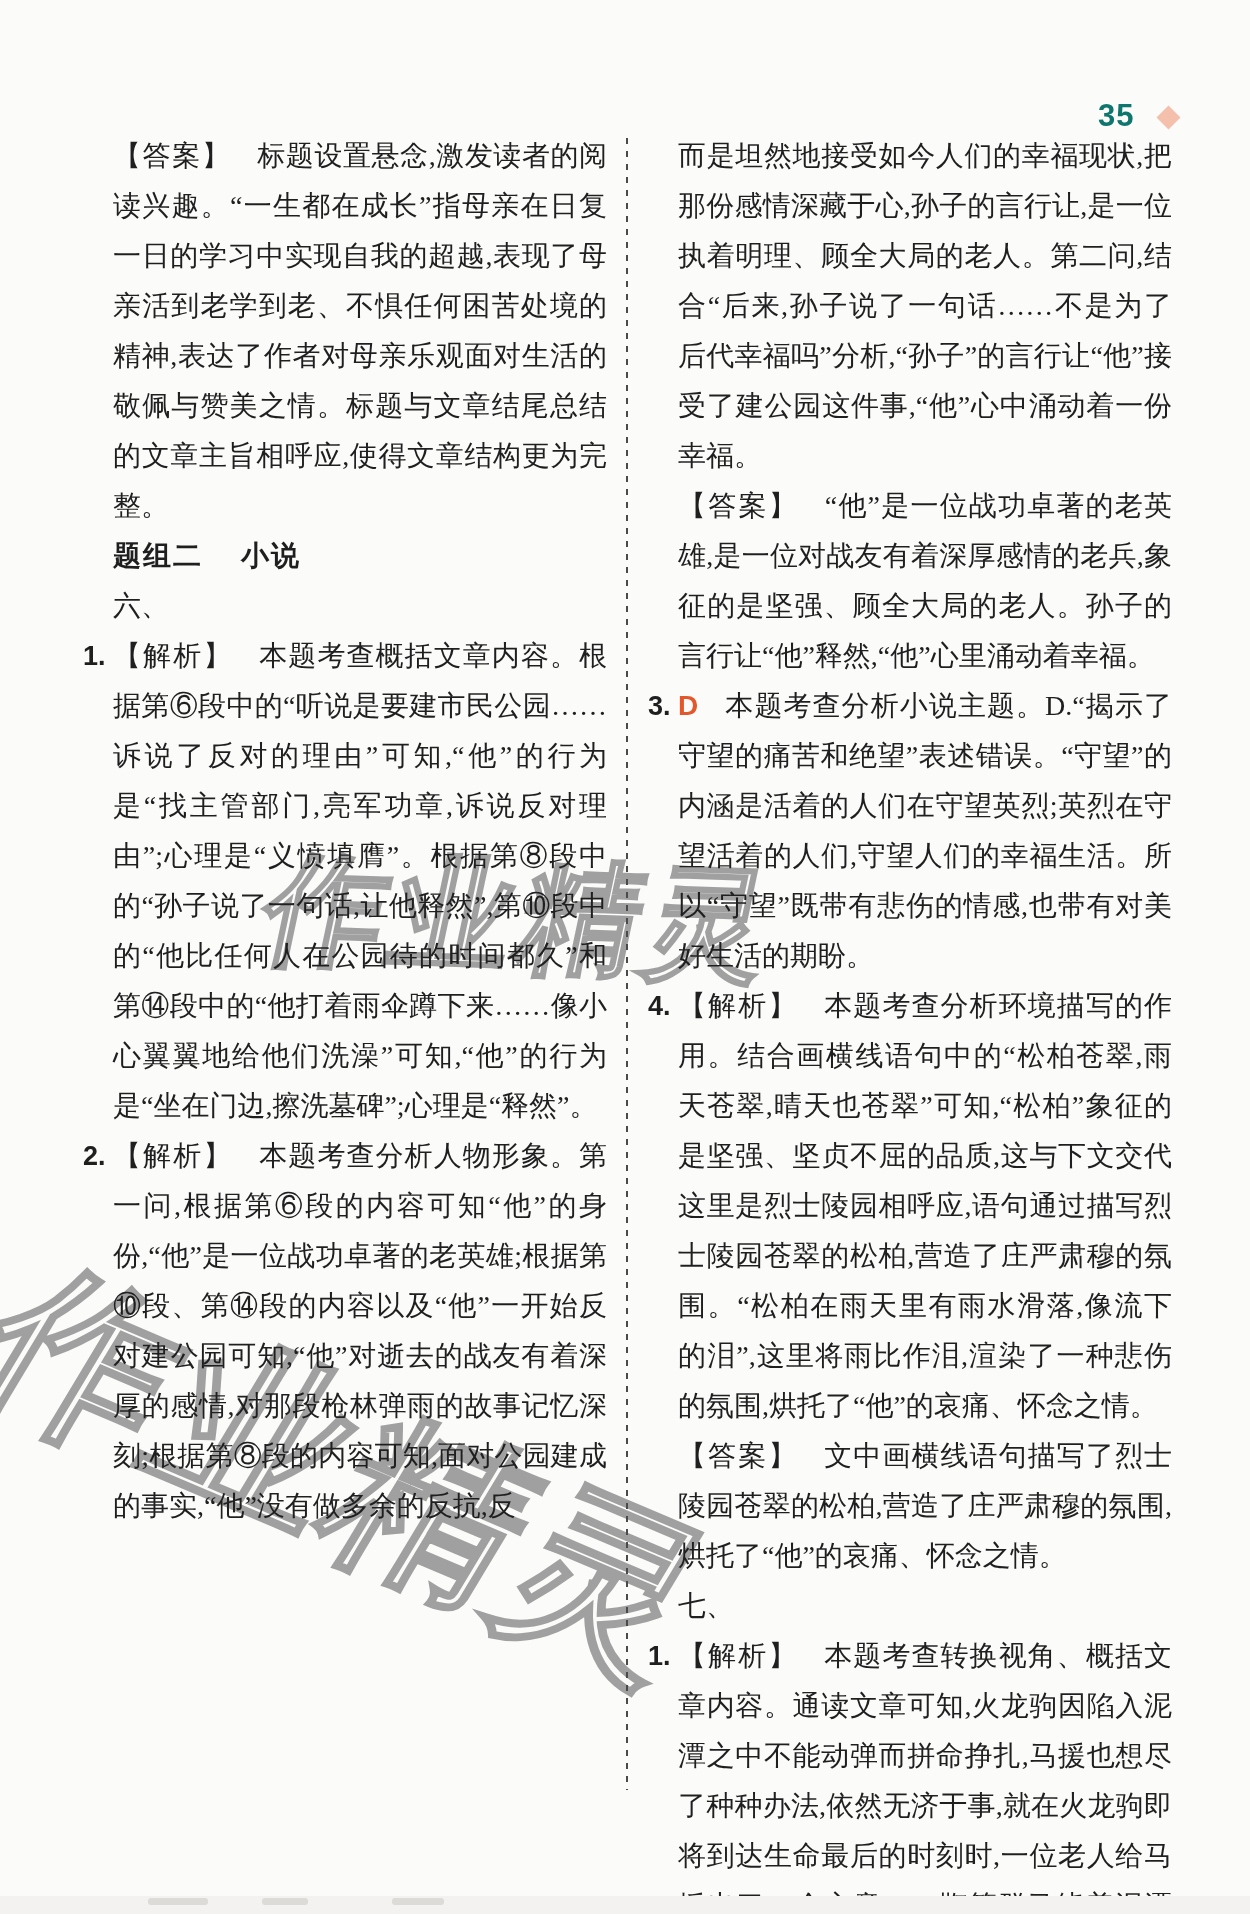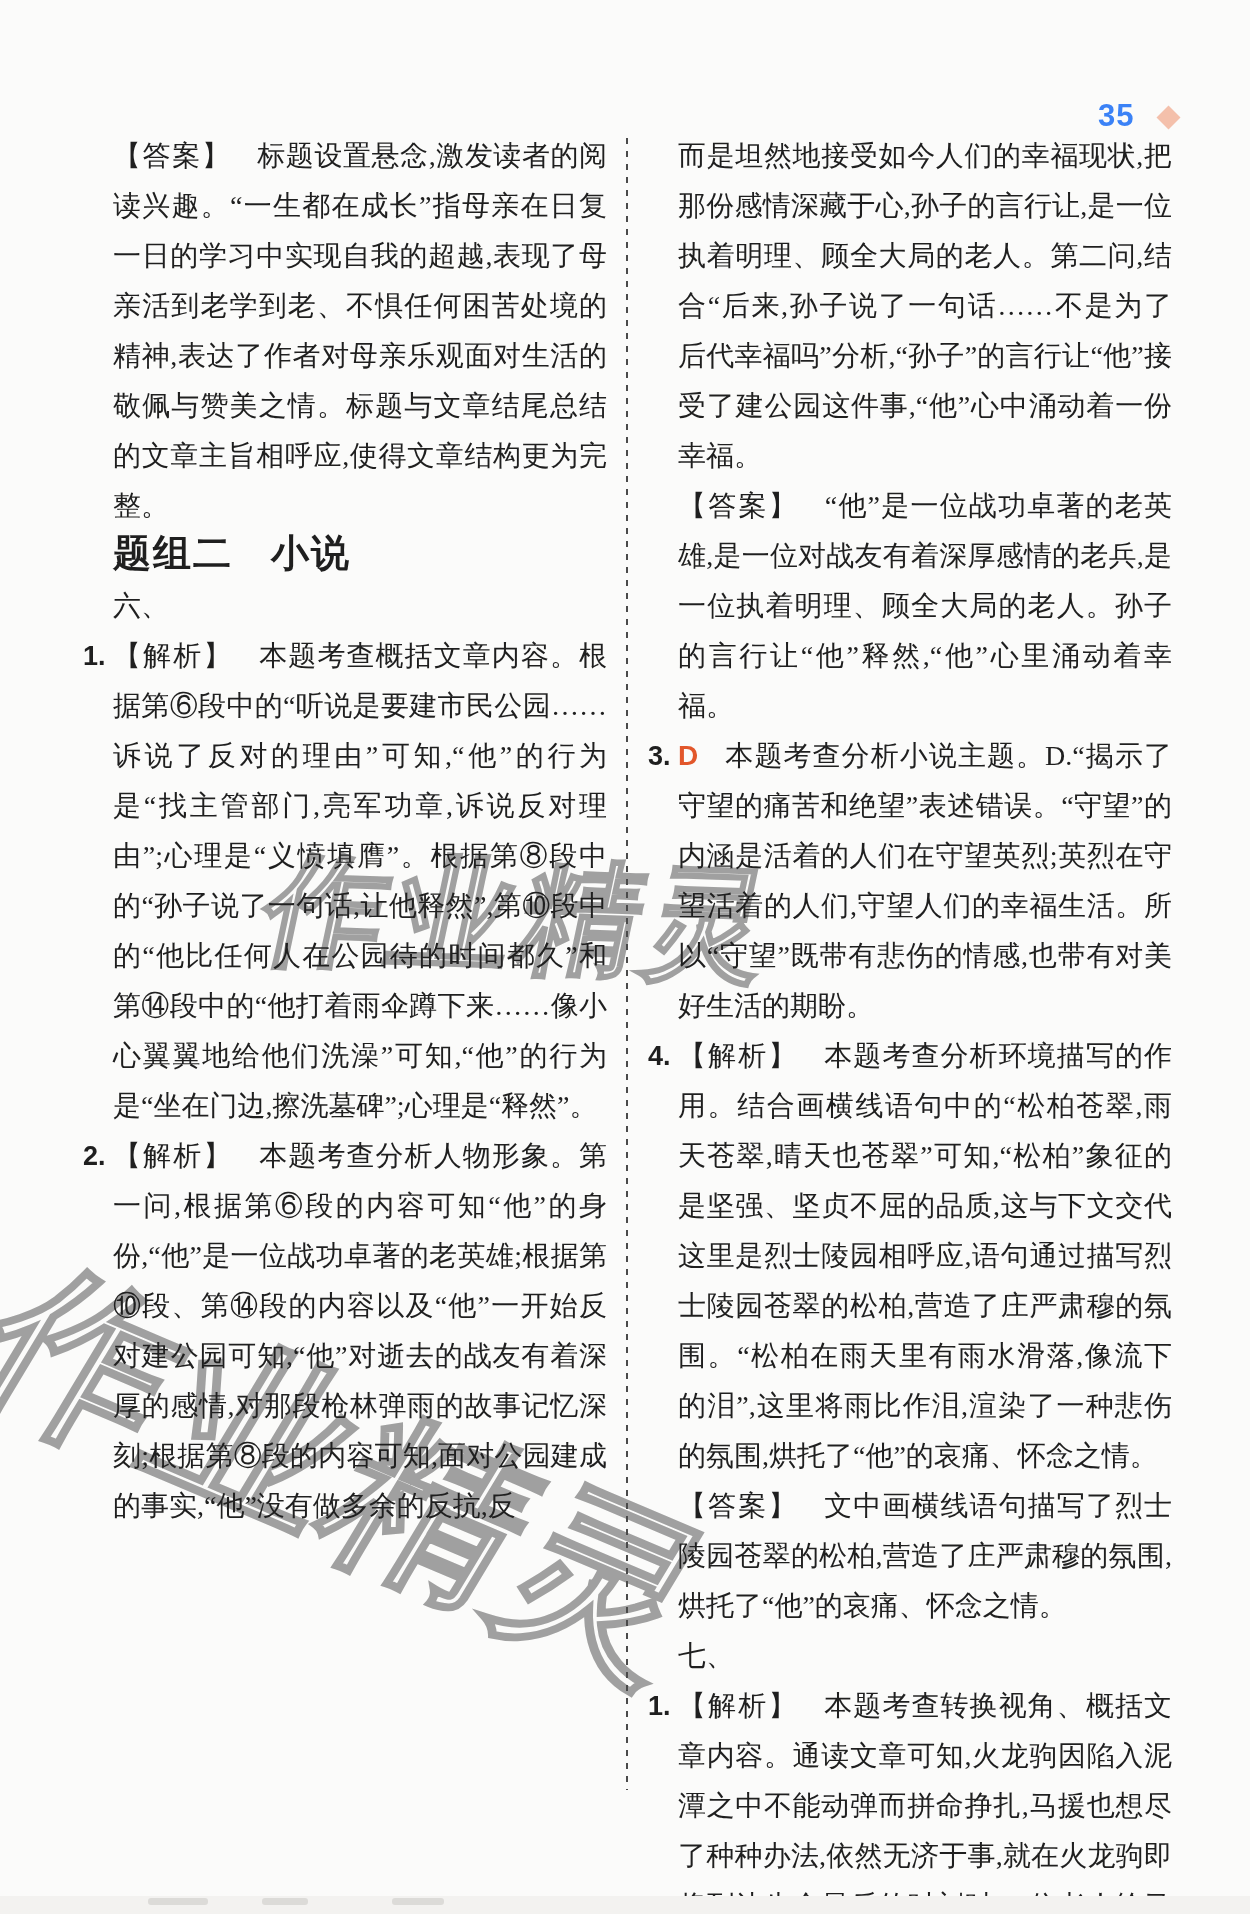--- a/index.html
+++ b/index.html
@@ -7,21 +7,21 @@
     width:1250px;height:1914px;position:relative;overflow:hidden;
     background:#fafaf9;
     font-family:"Liberation Serif","DejaVu Serif",serif;
     color:#1f1f1f;
   }
   .page{position:absolute;left:0;top:0;width:1250px;height:1914px;background:#fbfbfa;}
 
   
   .pagenum{
     position:absolute;left:1098px;top:98px;font-size:31px;font-weight:600;
-    font-family:"Liberation Sans","DejaVu Sans",sans-serif;color:#3b82f6;letter-spacing:1px;
+    font-family:"Liberation Sans","DejaVu Sans",sans-serif;color:#0f766e;letter-spacing:1px;
   }
   .diamond{
     position:absolute;left:1160px;top:109px;width:17px;height:17px;
     background:#f4c0ab;transform:rotate(45deg);
   }
 
   
   .col{position:absolute;top:131px;width:494px;font-size:28px;line-height:50px;
        text-align:justify;text-justify:inter-ideograph;}
   .col-left{left:113px;}
@@ -34,22 +34,22 @@
 
   p.block{margin:0;}
   .lbl{font-weight:400;letter-spacing:1px;margin-right:26px;}
   .item{position:relative;}
   .num{
     position:absolute;left:-30px;top:0;font-weight:700;
     font-family:"Liberation Sans","DejaVu Sans",sans-serif;font-size:27px;
   }
   .ansletter{color:#e2572b;font-weight:700;margin-right:26px;
     font-family:"Liberation Sans","DejaVu Sans",sans-serif;}
-  .group-header{margin-left:-28px;font-weight:700;font-size:38px;
-    font-family:Liberation Mono, monospace;letter-spacing:2px;}
+  .group-header{margin-left:-28px;font-weight:700;font-size:28px;
+    font-family:Liberation Serif, serif;letter-spacing:2px;}
   .group-header .gtitle{margin-left:38px;}
   .section-marker{margin-left:-28px;}
 
   
   .wm{
     position:absolute;font-weight:700;white-space:nowrap;color:transparent;
     -webkit-text-stroke:2.5px rgba(125,125,125,.72);
     font-family:"Liberation Sans","DejaVu Sans",sans-serif;pointer-events:none;
   }
   .wm1{left:283px;top:828px;font-size:122px;letter-spacing:6px;
@@ -87,21 +87,21 @@
 
     <p class="block item"><span class="num">1.</span><span class="lbl">【解析】</span><span>本题考查概括文章内容。根据第⑥段中的“听说是要建市民公园……诉说了反对的理由”可知,“他”的行为是“找主管部门,亮军功章,诉说反对理由”;心理是“义愤填膺”。根据第⑧段中的“孙子说了一句话,让他释然”,第⑩段中的“他比任何人在公园待的时间都久”和第⑭段中的“他打着雨伞蹲下来……像小心翼翼地给他们洗澡”可知,“他”的行为是“坐在门边,擦洗墓碑”;心理是“释然”。</span></p>
 
 
     <p class="block item"><span class="num">2.</span><span class="lbl">【解析】</span><span>本题考查分析人物形象。第一问,根据第⑥段的内容可知“他”的身份,“他”是一位战功卓著的老英雄;根据第⑩段、第⑭段的内容以及“他”一开始反对建公园可知,“他”对逝去的战友有着深厚的感情,对那段枪林弹雨的故事记忆深刻;根据第⑧段的内容可知,面对公园建成的事实,“他”没有做多余的反抗,反</span></p>
   </div>
 
   <div class="col col-right">
     <p class="block">而是坦然地接受如今人们的幸福现状,把那份感情深藏于心,孙子的言行让,是一位执着明理、顾全大局的老人。第二问,结合“后来,孙子说了一句话……不是为了后代幸福吗”分析,“孙子”的言行让“他”接受了建公园这件事,“他”心中涌动着一份幸福。</p>
 
-    <p class="block"><span class="lbl">【答案】</span><span>“他”是一位战功卓著的老英雄,是一位对战友有着深厚感情的老兵,是一位执着明理、顾全大局的老人。孙子的言行让“他”释然,“他”心里涌动着幸福。</span></p>
+    <p class="block"><span class="lbl">【答案】</span><span>“他”是一位战功卓著的老英雄,是一位对战友有着深厚感情的老兵,象征的是坚强、顾全大局的老人。孙子的言行让“他”释然,“他”心里涌动着幸福。</span></p>
 
     <p class="block item"><span class="num">3.</span><span class="ansletter">D</span><span>本题考查分析小说主题。D.“揭示了守望的痛苦和绝望”表述错误。“守望”的内涵是活着的人们在守望英烈;英烈在守望活着的人们,守望人们的幸福生活。所以“守望”既带有悲伤的情感,也带有对美好生活的期盼。</span></p>
 
     <p class="block item"><span class="num">4.</span><span class="lbl">【解析】</span><span>本题考查分析环境描写的作用。结合画横线语句中的“松柏苍翠,雨天苍翠,晴天也苍翠”可知,“松柏”象征的是坚强、坚贞不屈的品质,这与下文交代这里是烈士陵园相呼应,语句通过描写烈士陵园苍翠的松柏,营造了庄严肃穆的氛围。“松柏在雨天里有雨水滑落,像流下的泪”,这里将雨比作泪,渲染了一种悲伤的氛围,烘托了“他”的哀痛、怀念之情。</span></p>
 
     <p class="block"><span class="lbl">【答案】</span><span>文中画横线语句描写了烈士陵园苍翠的松柏,营造了庄严肃穆的氛围,烘托了“他”的哀痛、怀念之情。</span></p>
 
     <p class="block section-marker">七、</p>
 
     <p class="block item"><span class="num">1.</span><span class="lbl">【解析】</span><span>本题考查转换视角、概括文章内容。通读文章可知,火龙驹因陷入泥潭之中不能动弹而拼命挣扎,马援也想尽了种种办法,依然无济于事,就在火龙驹即将到达生命最后的时刻时,一位老人给马援出了一个主意——鞭策群马绕着泥潭一圈圈奔驰,激发出火龙驹奔驰的热望。火龙驹不停地奋力跃起,沉下,就这</span></p>

